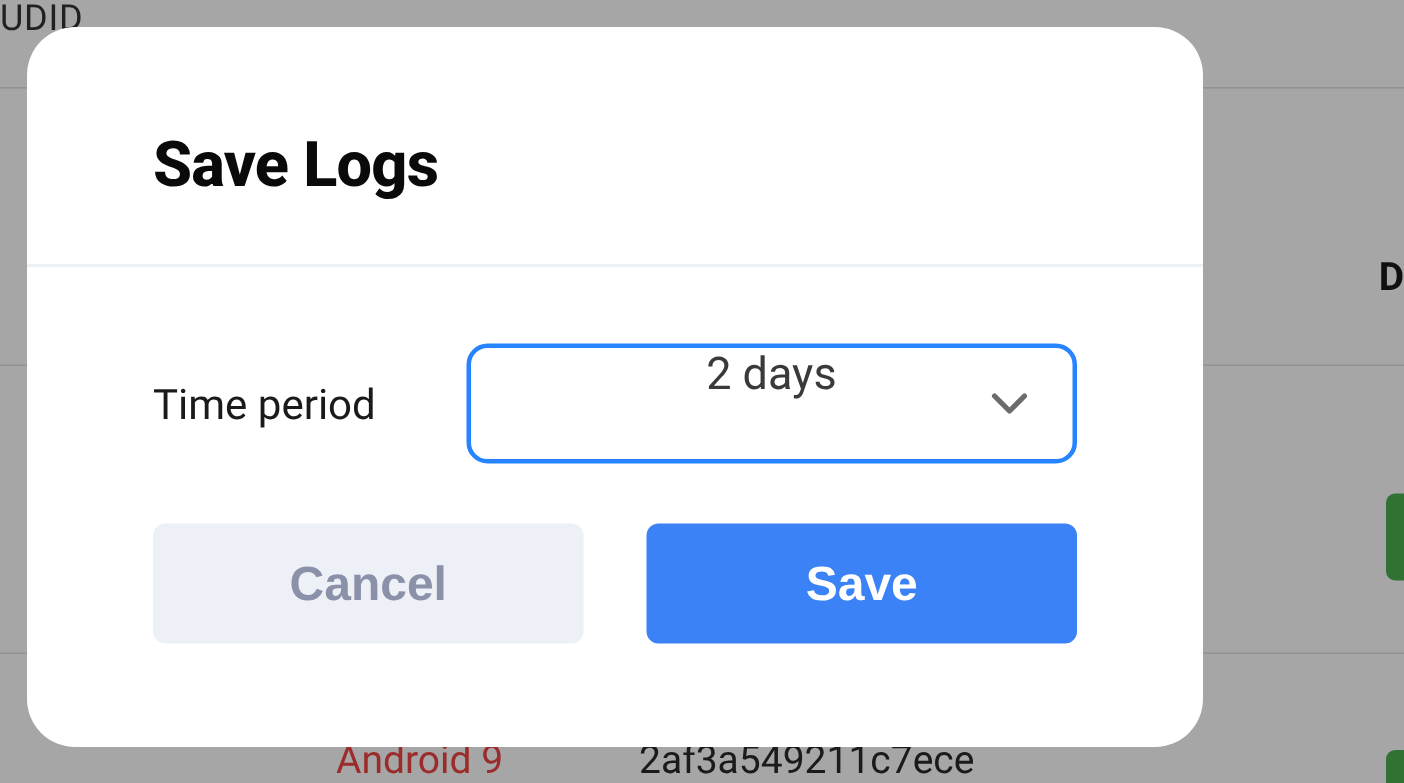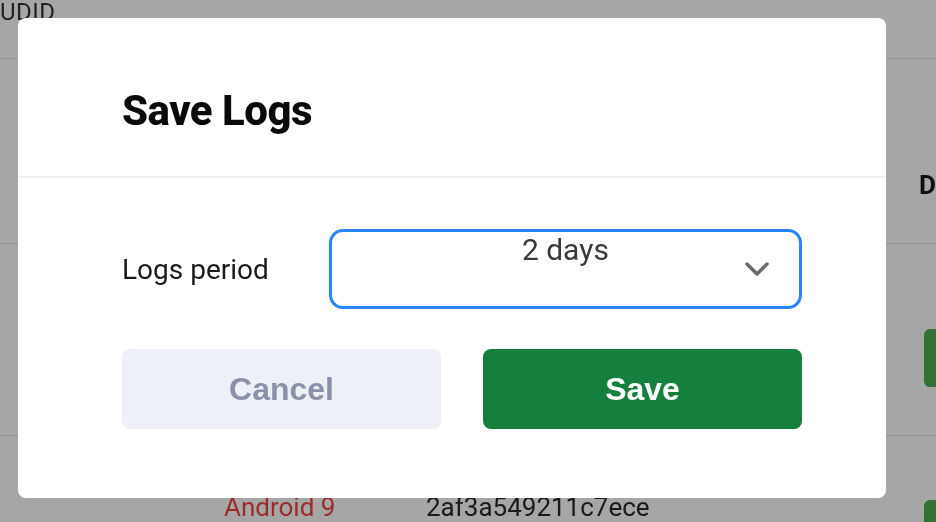--- a/index.html
+++ b/index.html
@@ -109,26 +109,25 @@
       bottom: 0;
       left: 426px;
       font-size: 26px;
       color: #2a2a2a;
     }
     
     .modal {
       position: absolute;
       top: 18px;
       left: 18px;
-      width: 868px;
+      width: 784px;
       height: 480px;
       background: #ffffff;
-      border-radius: 8px;
+      border-radius: 32px;
       z-index: 10;
-      padding-left: 20px;
     }
     
     .modal-header {
       padding: 68px 0 0 84px;
     }
     
     .modal-title {
       font-size: 42px;
       font-weight: 800;
       color: #0a0a0a;
@@ -216,21 +215,21 @@
       align-items: center;
       justify-content: center;
     }
     
     .btn-cancel {
       background: #eef0f7;
       color: #8b91a8;
     }
     
     .btn-save {
-      background: #15803d;
+      background: #3b82f6;
       color: #ffffff;
       text-align: right;
     }
   </style>
 </head>
 <body>
 
 <div class="bg-content">
   <div class="bg-header-text">UDID</div>
   <div class="bg-row-divider-top"></div>
@@ -246,21 +245,21 @@
 <div class="backdrop"></div>
 
 <div class="modal">
   <div class="modal-header">
     <h1 class="modal-title">Save Logs</h1>
   </div>
   <div class="modal-divider"></div>
 
   <div class="modal-body">
     <div class="form-row">
-      <label class="form-label">Logs period</label>
+      <label class="form-label">Time period</label>
       <div class="select-wrapper">
         <span class="select-value">2 days</span>
         <span class="chevron-icon">
           <svg viewBox="0 0 24 14" fill="none">
             <path d="M2 2 L12 12 L22 2" stroke="#6b6b6b" stroke-width="3.5" stroke-linecap="round" stroke-linejoin="round"></path>
           </svg>
         </span>
       </div>
     </div>
   </div>

